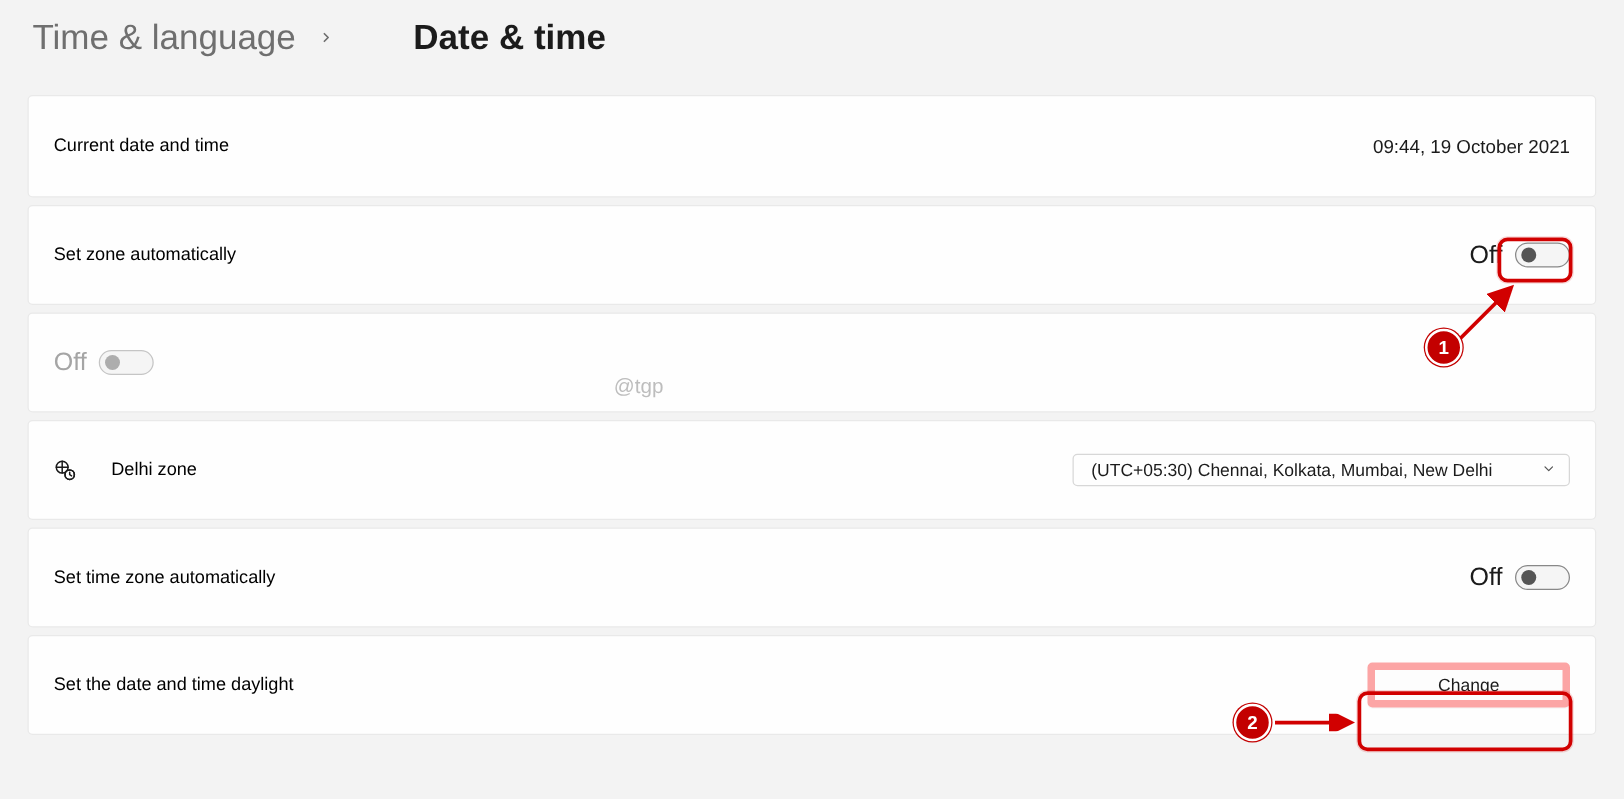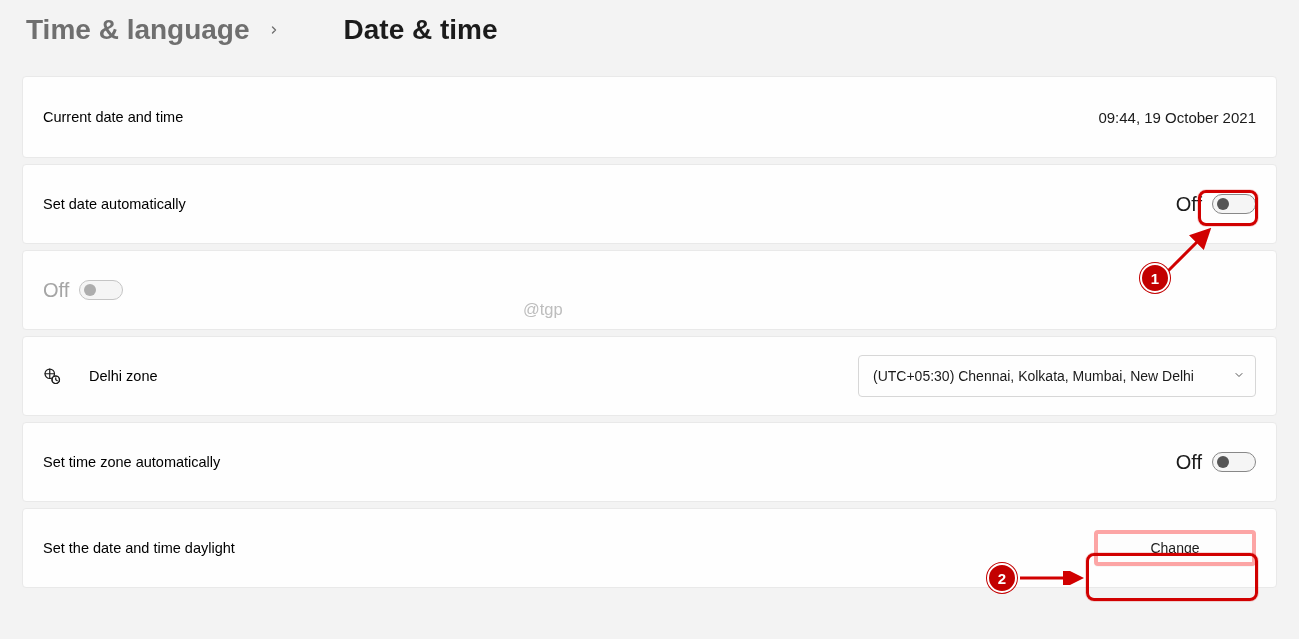--- a/index.html
+++ b/index.html
@@ -12,21 +12,21 @@
     padding: 14px 22px 0 22px;
     position: relative;
   }
   .breadcrumb {
     display: flex;
     align-items: center;
     gap: 18px;
     margin-bottom: 30px;
     margin-left: 4px;
   }
-  .bc-parent { font-size: 28px; font-weight: 700; color: #6f6f6f; }
+  .bc-parent { font-size: 28px; font-weight: 400; color: #6f6f6f; }
   .bc-chev   { font-size: 18px; color: #6f6f6f; }
   .bc-current{ font-size: 28px; font-weight: 600; color: #1b1b1b; margin-left: 46px; }
 
   .card {
     background: #fefefe;
     border: 1px solid #e9e9e9;
     border-radius: 4px;
     padding: 0 20px;
     margin-bottom: 6px;
     display: flex;
@@ -58,55 +58,55 @@
     width: 12px; height: 12px;
     border-radius: 50%;
     background: #555;
     position: absolute;
     top: 3px; left: 4px;
   }
   .toggle.disabled { border-color: #c5c5c5; cursor: default; }
   .toggle.disabled .knob { background: #adadad; }
 
   .select-box {
-    width: 398px; height: 42px;
+    width: 398px; height: 26px;
     border: 1px solid #d7d7d7;
     border-radius: 4px;
     background: #fefefe;
     display: flex;
     align-items: center;
     justify-content: space-between;
     padding: 0 10px 0 14px;
     cursor: pointer;
     font-size: 14px;
     color: #1b1b1b;
     white-space: nowrap;
     overflow: hidden;
   }
   .select-box .sel-text { overflow: hidden; text-overflow: clip; flex: 1; }
 
   .icon-tz { width: 18px; height: 18px; flex: 0 0 18px; }
 
   .btn {
     min-width: 162px; height: 36px;
-    border: 4px solid #fca5a5;
+    border: 6px solid #fca5a5;
     border-radius: 4px;
     background: #fdfdfd;
     display: flex;
     align-items: center;
     justify-content: center;
     font-size: 14px;
     color: #1b1b1b;
     cursor: pointer;
     box-shadow: 0 1px 0 rgba(0,0,0,0.03);
   }
 
   .watermark {
     position: absolute;
-    left: 523px; top: 300px;
+    left: 491px; top: 300px;
     color: #bdbdbd;
     font-size: 16.5px;
     pointer-events: none;
   }
 
   
   .anno-frame {
     position: absolute;
     border: 3px solid #d10000;
     border-radius: 8px;
@@ -147,21 +147,21 @@
   <div class="left">
     <span class="label">Current date and time</span>
   </div>
   <div class="right">
     <span class="value-text">09:44, 19 October 2021</span>
   </div>
 </div>
 
 <div class="card short">
   <div class="left">
-    <span class="label">Set date automatically</span>
+    <span class="label">Set zone automatically</span>
   </div>
   <div class="right">
     <span class="toggle-label">Off</span>
     <div class="toggle">
         <div class="knob"></div>
       </div>
   </div>
 </div>
 
 <div class="card short disabled">

